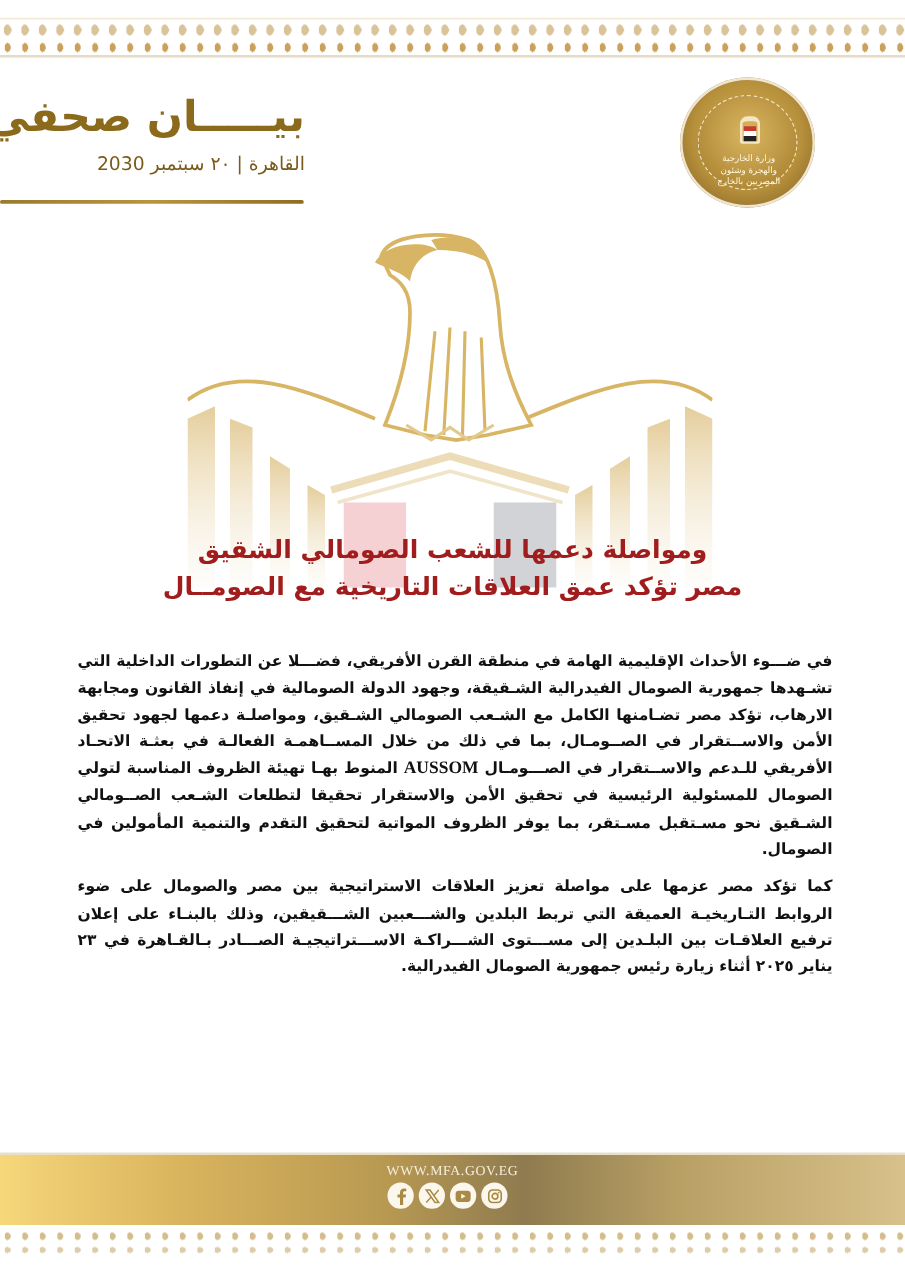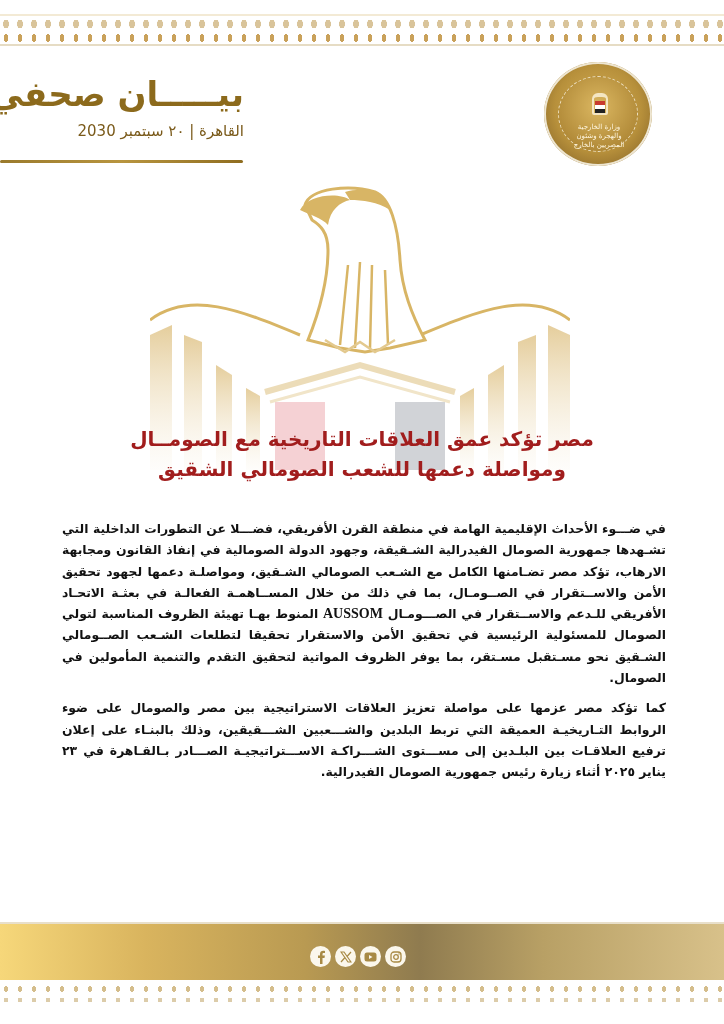--- a/index.html
+++ b/index.html
@@ -158,30 +158,31 @@
   <path d="M155,35 C160,18 200,14 225,22 C240,28 248,55 250,90 C252,120 262,145 275,170 L240,178 L215,182 L190,178 L158,170 C170,140 178,110 178,80 C178,62 170,55 162,50 Z" fill="#ffffff" stroke="#d8b565" stroke-width="3"></path>
   <path d="M150,40 C158,24 190,22 200,30 C190,32 180,40 178,55 C172,48 160,45 150,40 Z" fill="#d8b565"></path>
   <path d="M195,22 C215,16 235,22 240,40 C228,32 212,30 200,30 Z" fill="#d8b565"></path>
   <circle cx="207" cy="36" r="4" fill="#ffffff"></circle>
 
   <path d="M198,95 L190,175 M210,92 L205,178 M222,95 L220,178 M235,100 L238,175" fill="none" stroke="#d8b565" stroke-width="2.5"></path>
   <path d="M175,170 L195,182 L210,172 L225,182 L245,170" fill="none" stroke="#e3c98e" stroke-width="2.5"></path>
 </svg>
 
 <div class="headline">
+  <div>ومواصلة دعمها للشعب الصومالي الشقيق</div>
   <div>مصر تؤكد عمق العلاقات التاريخية مع الصومــال</div>
-  <div>ومواصلة دعمها للشعب الصومالي الشقيق</div>
 </div>
 
 <div class="body-text">
   <p><span>في ضـــوء الأحداث الإقليمية الهامة في منطقة القرن الأفريقي، فضـــلا عن التطورات الداخلية التي تشـهدها جمهورية الصومال الفيدرالية الشـقيقة، وجهود الدولة الصومالية في إنفاذ القانون ومجابهة الارهاب، تؤكد مصر تضـامنها الكامل مع الشـعب الصومالي الشـقيق، ومواصلـة دعمها لجهود تحقيق الأمن والاســتقرار في الصــومـال، بما في ذلك من خلال المســاهمـة الفعالـة في بعثـة الاتحـاد الأفريقي للـدعم والاســتقرار في الصـــومـال </span><span class="latin">AUSSOM</span><span> المنوط بهـا تهيئة الظروف المناسبة لتولي الصومال للمسئولية الرئيسية في تحقيق الأمن والاستقرار تحقيقا لتطلعات الشـعب الصــومالي الشـقيق نحو مسـتقبل مسـتقر، بما يوفر الظروف المواتية لتحقيق التقدم والتنمية المأمولين في الصومال.</span></p>
   <p>كما تؤكد مصر عزمها على مواصلة تعزيز العلاقات الاستراتيجية بين مصر والصومال على ضوء الروابط التـاريخيـة العميقة التي تربط البلدين والشـــعبين الشـــقيقين، وذلك بالبنـاء على إعلان ترفيع العلاقـات بين البلـدين إلى مســـتوى الشـــراكـة الاســـتراتيجيـة الصـــادر بـالقـاهرة في ٢٣ يناير ٢٠٢٥ أثناء زيارة رئيس جمهورية الصومال الفيدرالية.</p>
 </div>
 
 <div class="footer-band">
+  <div class="footer-url">WWW.MFA.GOV.EG</div>
   <div class="social">
     <div class="social-btn">
       <svg width="12" height="14" viewBox="0 0 12 14">
           <path d="M7.5 14V8h2l.4-2.4H7.5V4.2c0-.7.3-1.2 1.3-1.2H10V.9C9.6.8 8.9.7 8.2.7 6.4.7 5 1.8 5 3.9v1.7H3V8h2v6z" fill="#a88a45"></path>
         </svg>
     </div>
     <div class="social-btn">
       <svg width="12" height="12" viewBox="0 0 12 12">
           <path d="M1 1h3l7 10H8z" fill="none" stroke="#a88a45" stroke-width="1.2"></path>
           <path d="M1 11L5 6.5M11 1L7 5.5" stroke="#a88a45" stroke-width="1.2"></path>

